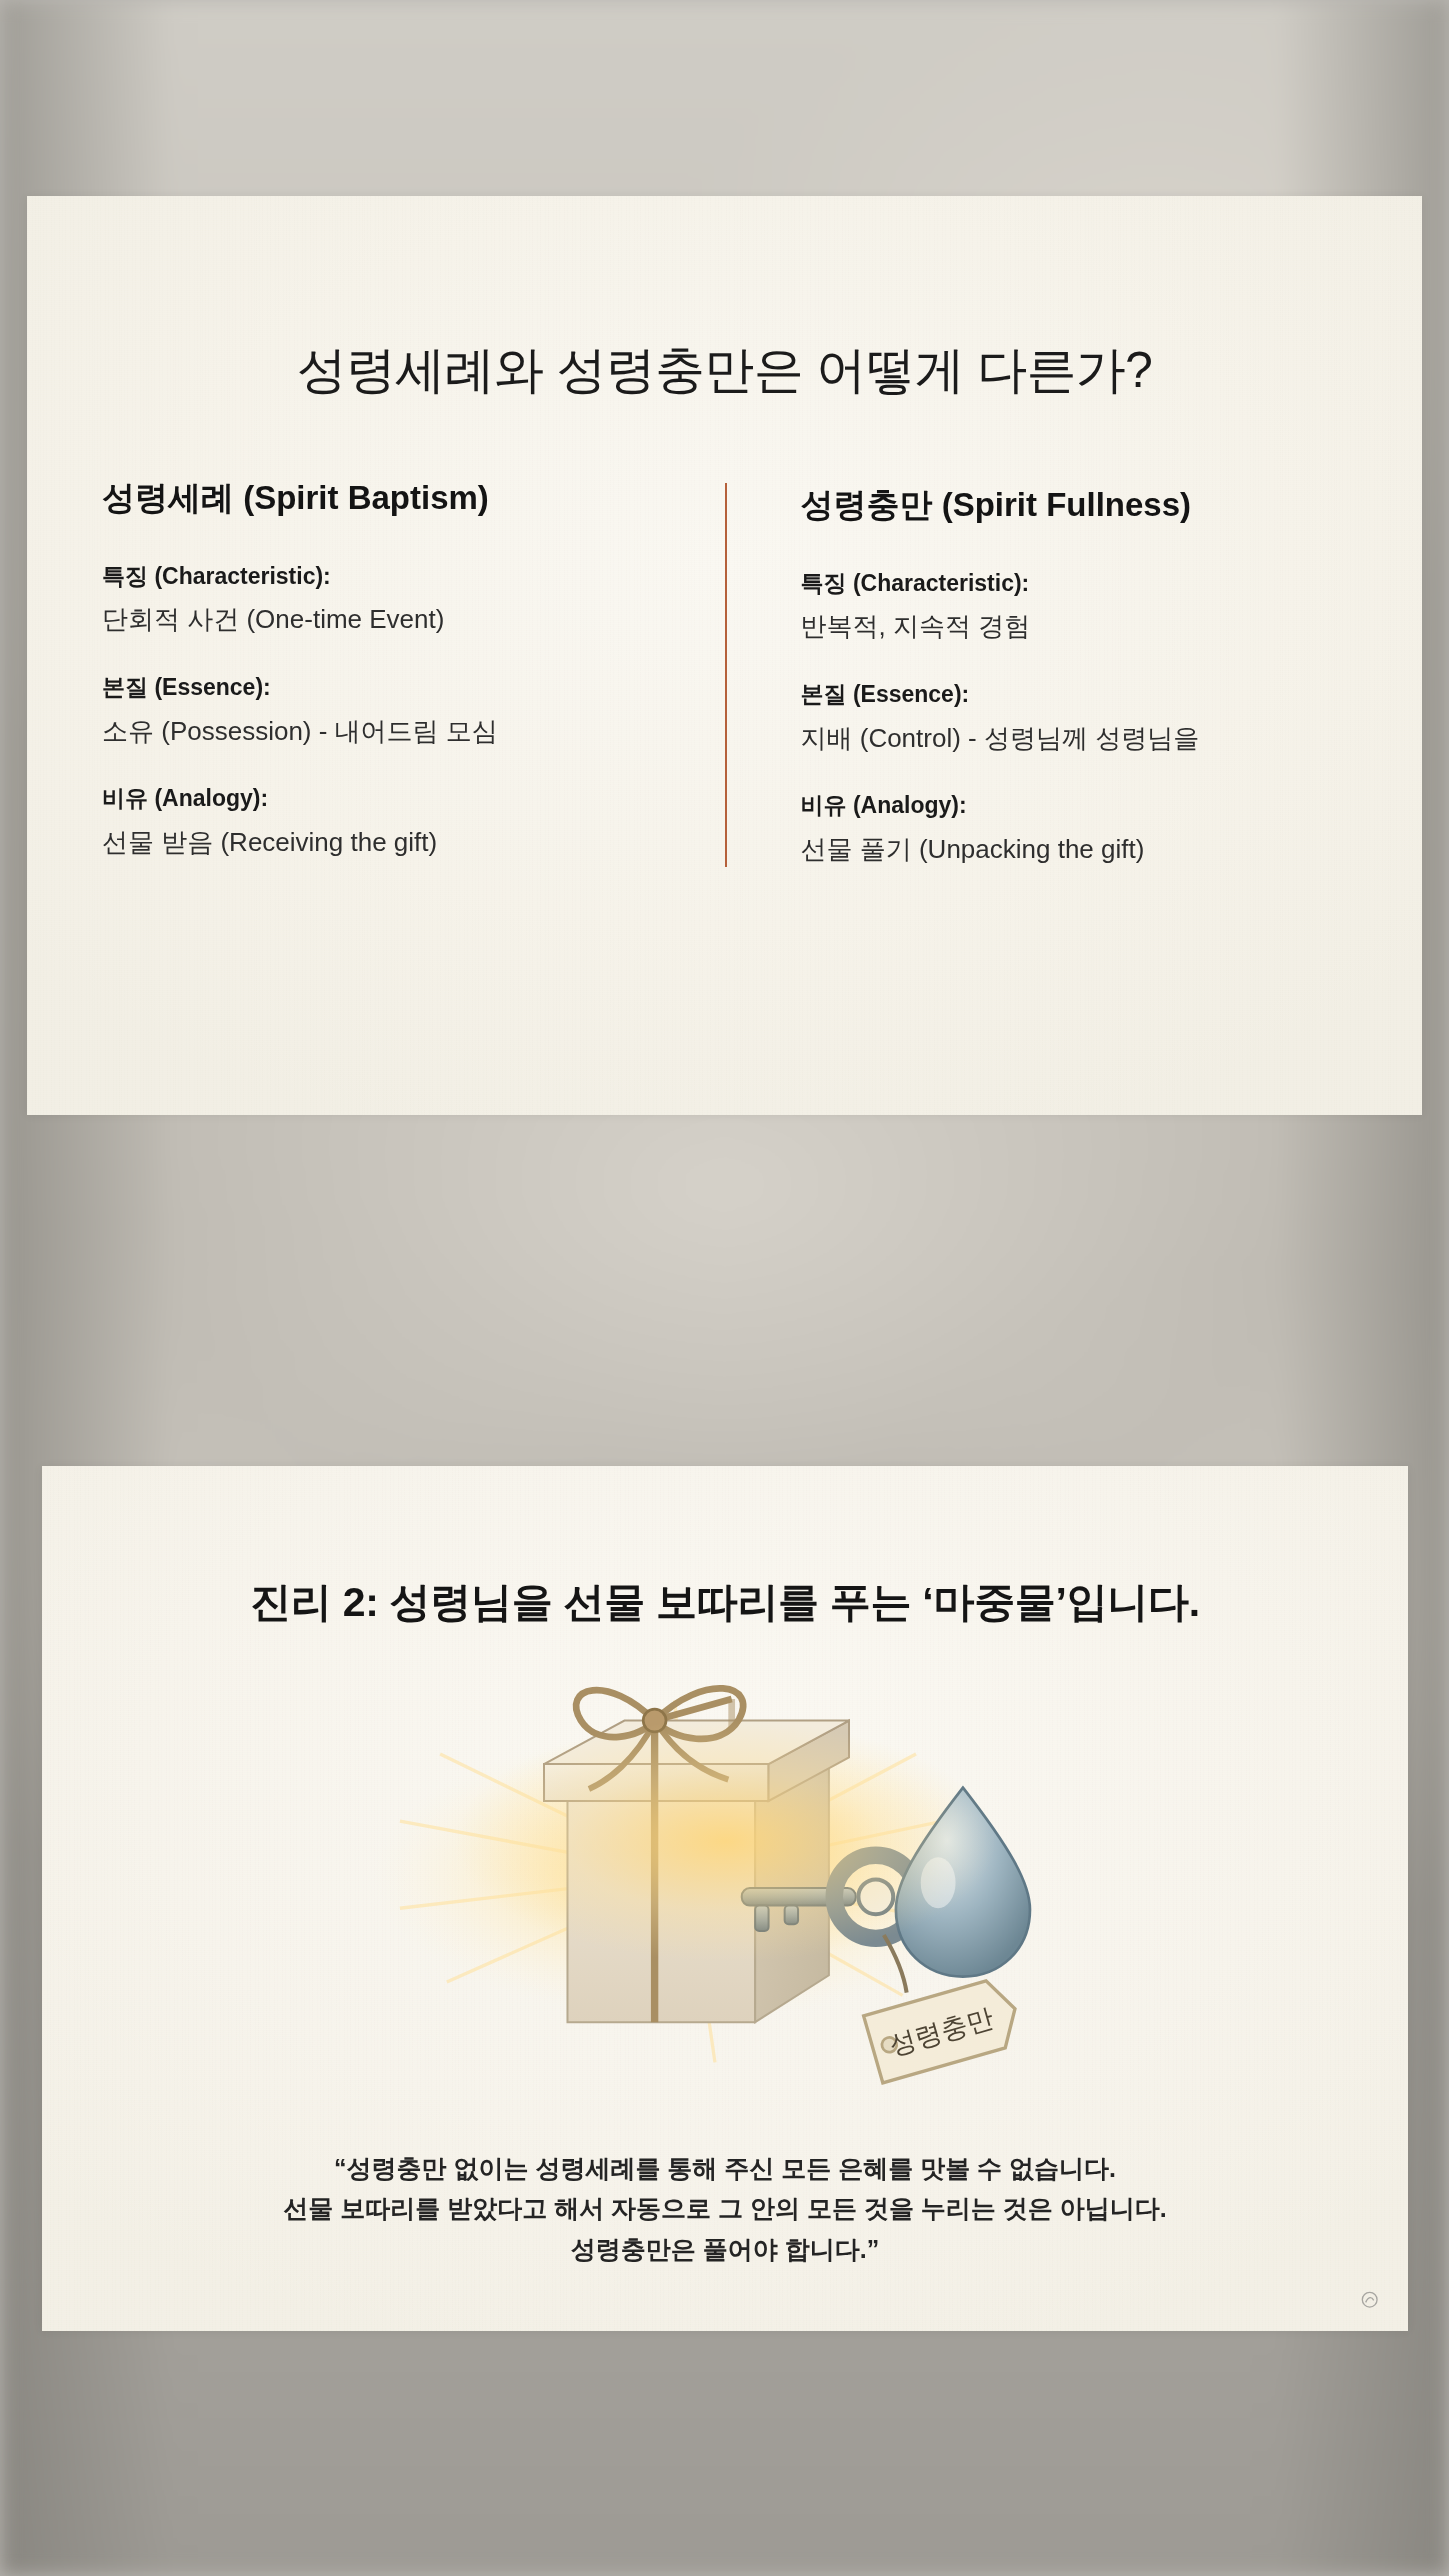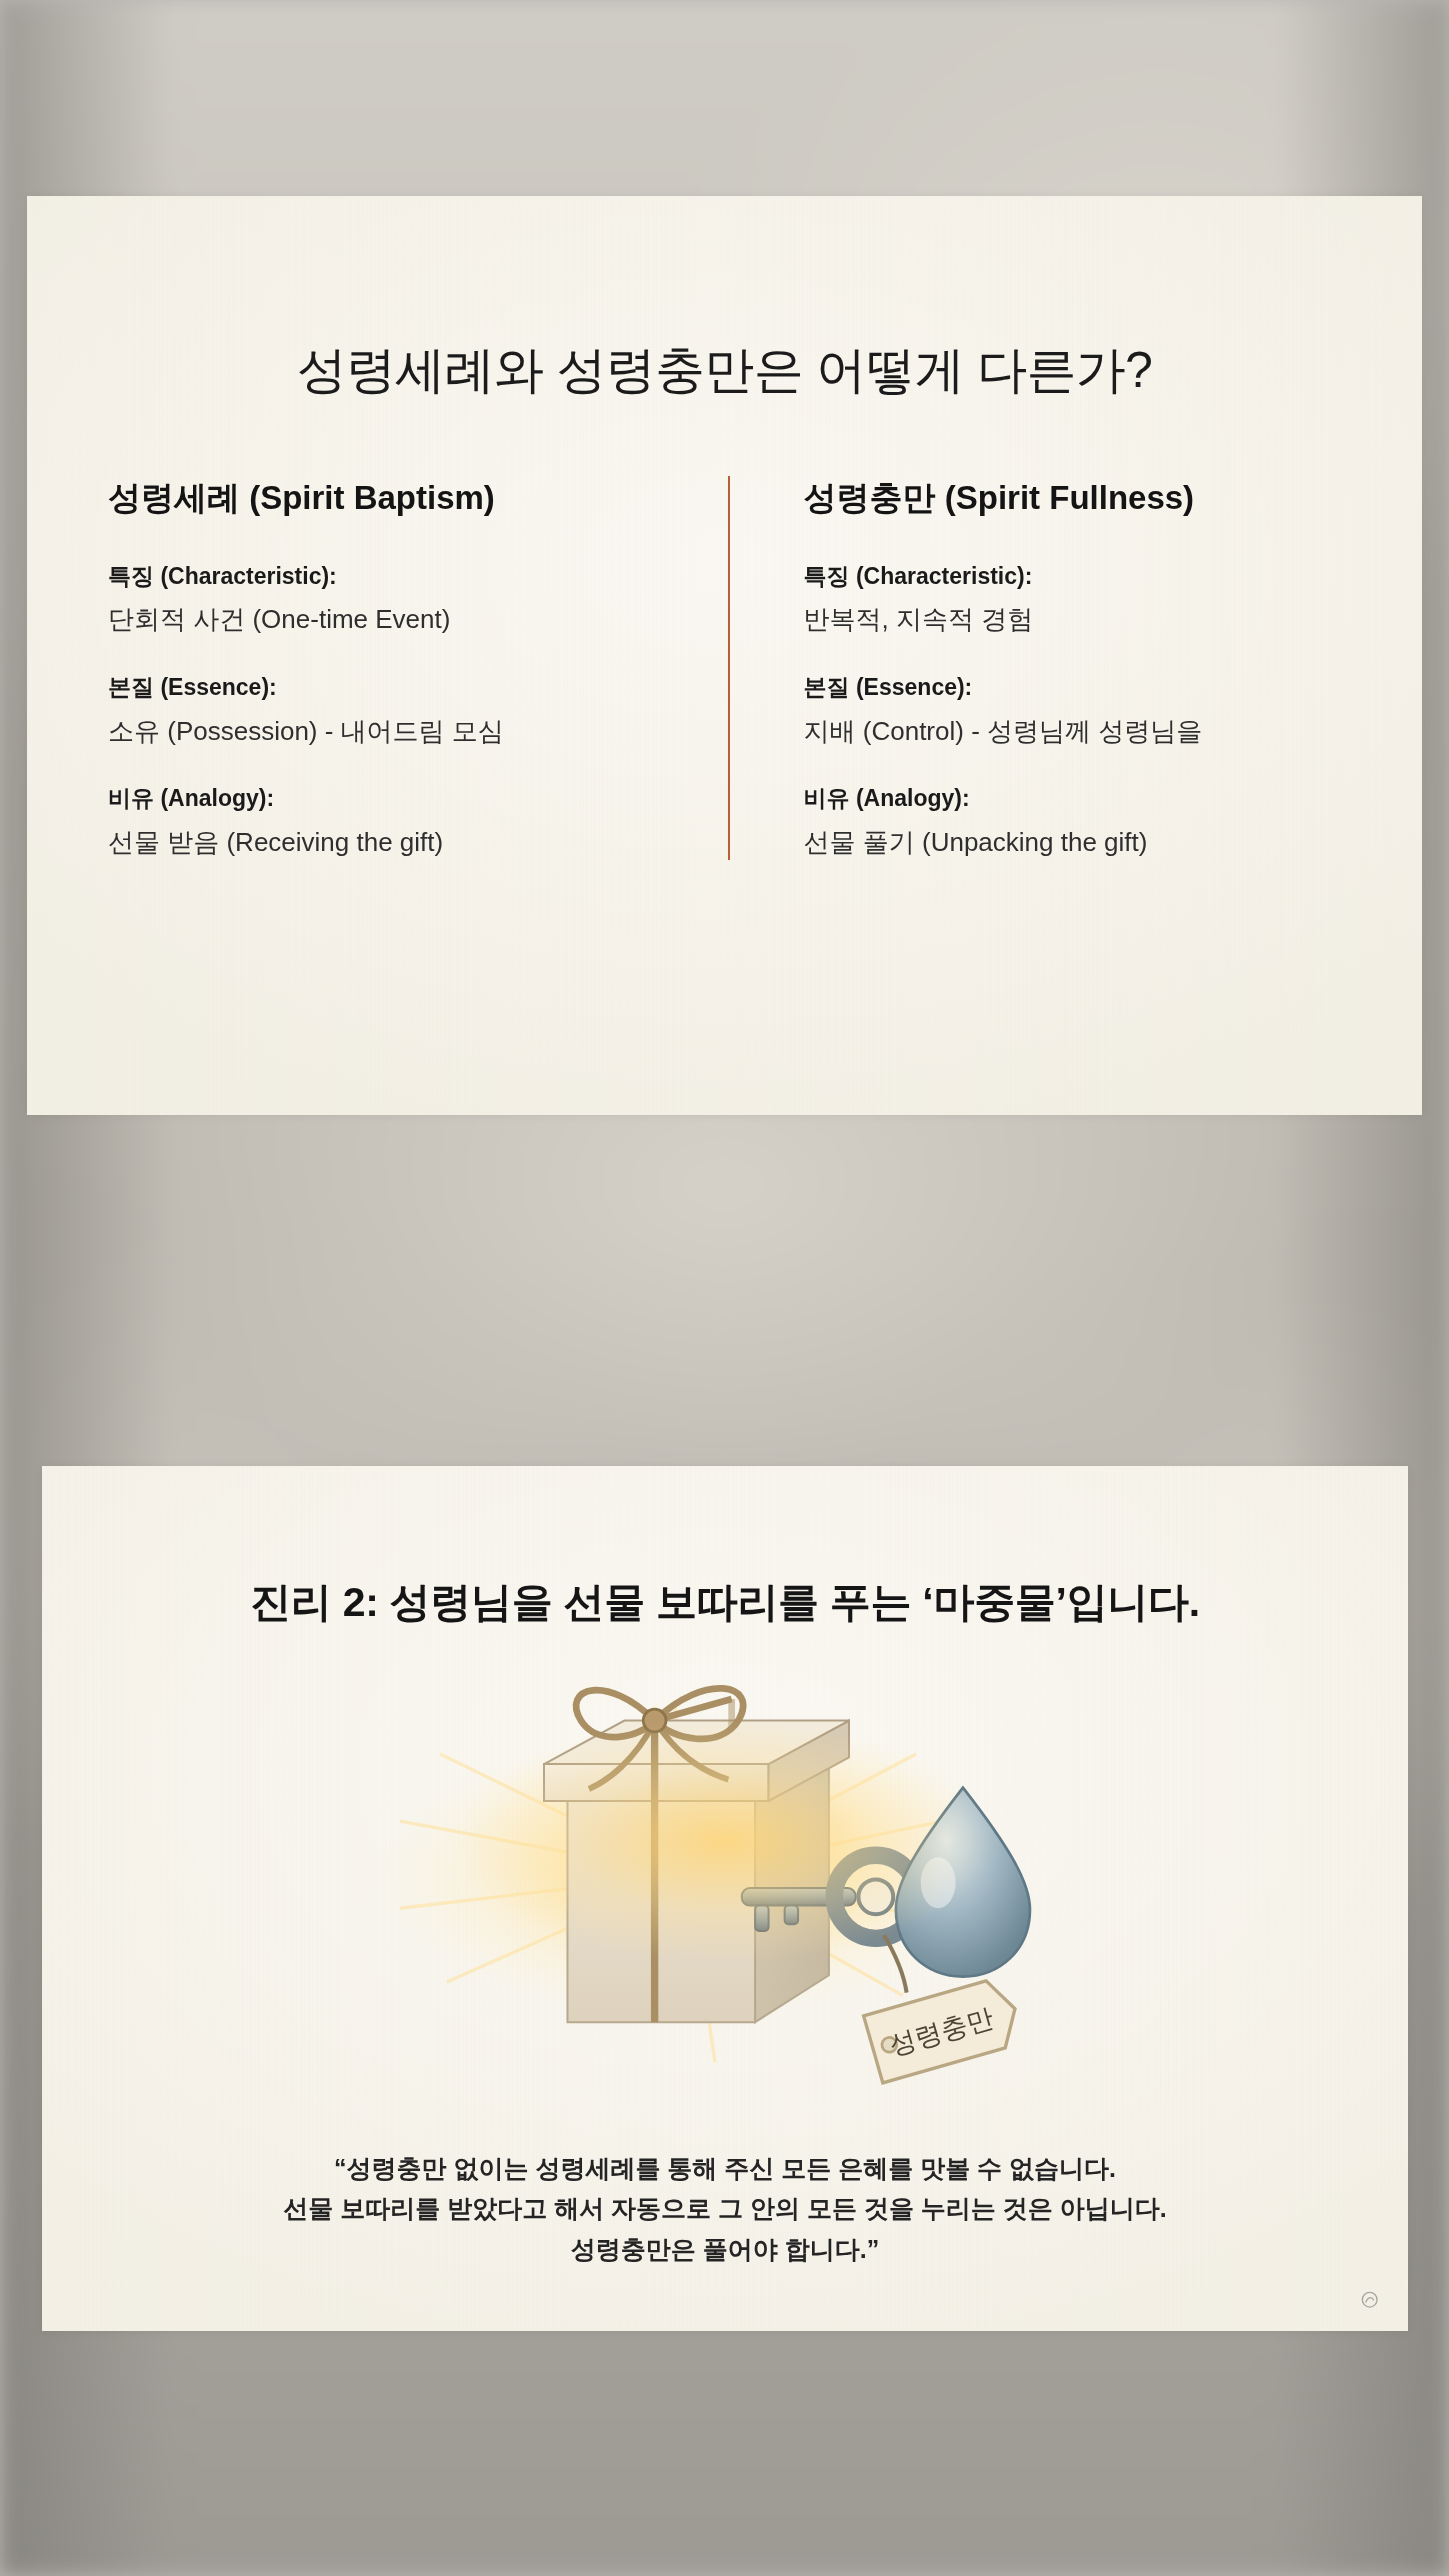--- a/index.html
+++ b/index.html
@@ -79,22 +79,22 @@
     position: absolute;
     top: 280px;
     left: 0;
     width: 100%;
     display: flex;
   }
   .col {
     width: 50%;
     box-sizing: border-box;
   }
-  .col-left { padding-left: 75px; padding-right: 67px; margin-left: 6px; }
-  .col-right { padding-left: 74px; padding-right: 40px; border-left: 2px solid #b5603a; }
+  .col-left { padding-left: 75px; padding-right: 67px; }
+  .col-right { padding-left: 74px; padding-right: 40px; border-left: 2px solid #b5603a; margin-top: 7px; }
 
   .col-heading {
     font-size: 33px;
     font-weight: bold;
     color: #141414;
     margin-bottom: 40px;
   }
   .field { margin-bottom: 35px; }
   .field:last-child { margin-bottom: 0; }
   .field-label {

